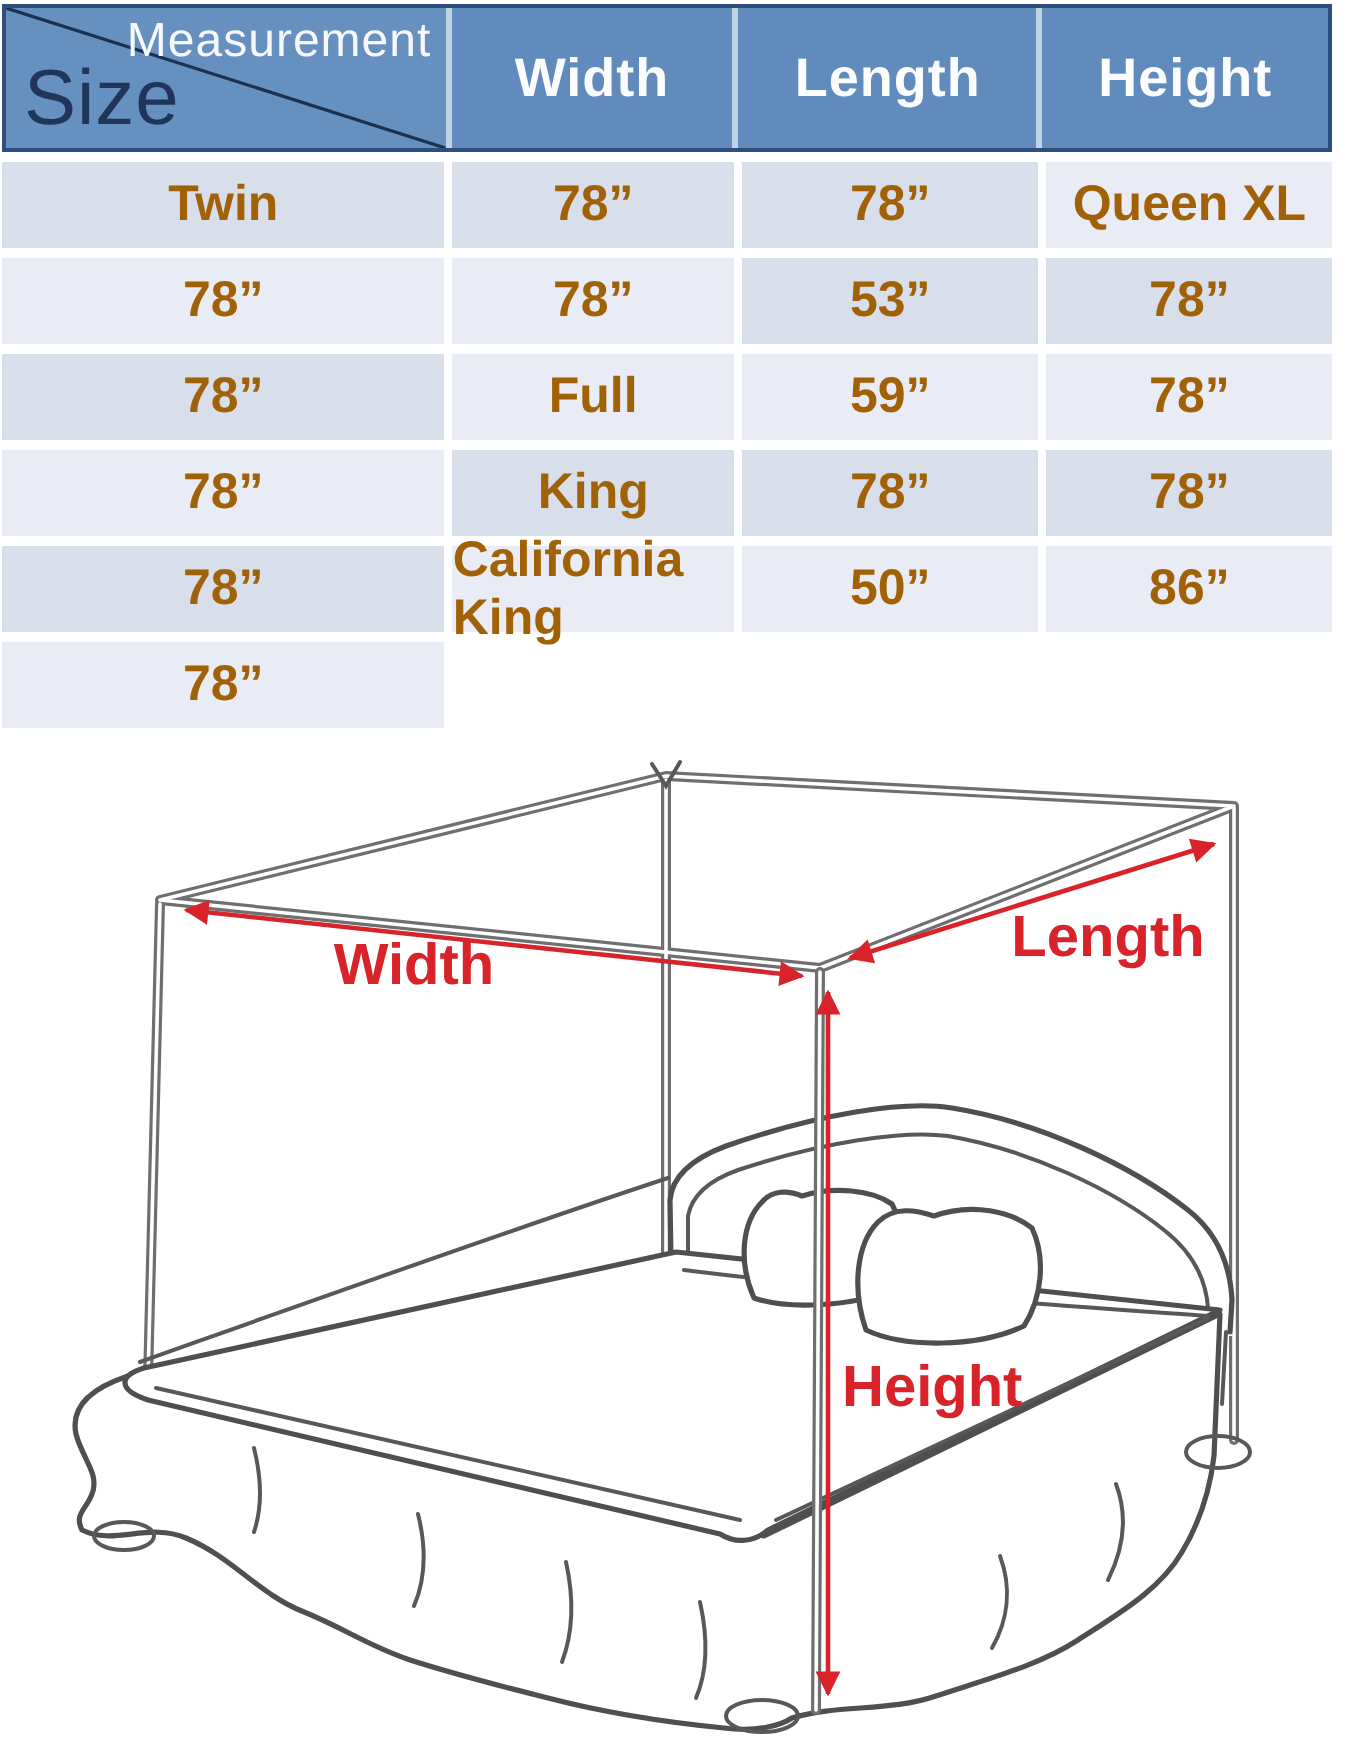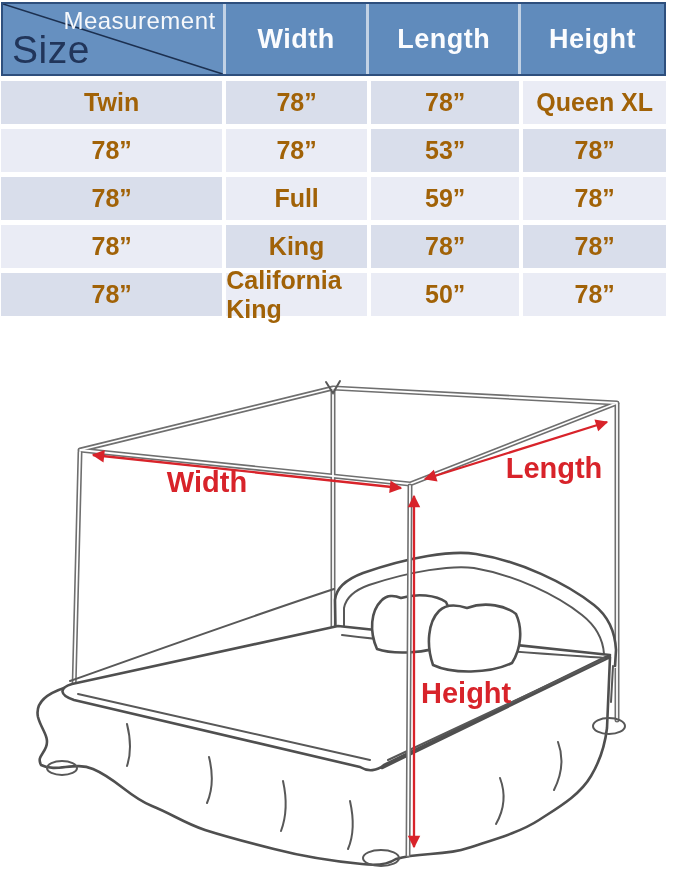--- a/index.html
+++ b/index.html
@@ -68,20 +68,21 @@
     <div class="td r-light">78”</div>
     <div class="td r-light">78”</div>
 
     <div class="td r-dark">King</div>
     <div class="td r-dark">78”</div>
     <div class="td r-dark">78”</div>
     <div class="td r-dark">78”</div>
 
     <div class="td r-light">California King</div>
     <div class="td r-light">50”</div>
+    <div class="td r-light">86”</div>
     <div class="td r-light">78”</div>
   </div>
 </div>
 
 <svg class="bed" width="679" height="873" viewBox="0 0 679 873">
   <defs>
     <path id="p-canopy" d="M 80 450 L 333 388 L 617 403 L 410 484 Z"></path>
     <path id="p-postL" d="M 80 452 L 74 690"></path>
     <path id="p-postB" d="M 333 390 L 333 640"></path>
     <path id="p-postR" d="M 617 404 L 617 720"></path>

